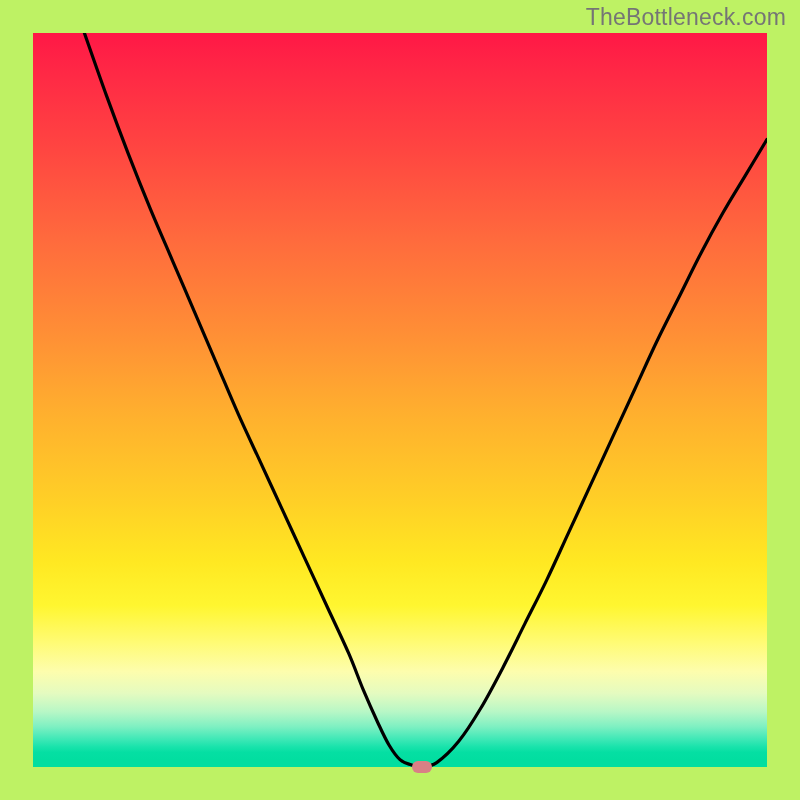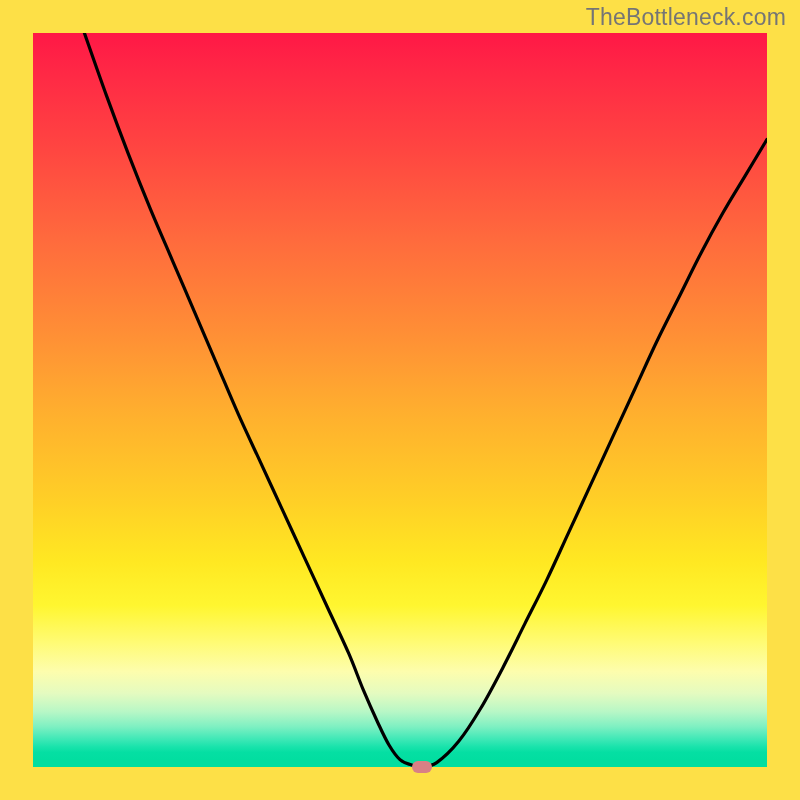--- a/index.html
+++ b/index.html
@@ -8,21 +8,21 @@
     width: 800px;
     height: 800px;
     overflow: hidden;
     background: #000;
     font-family: Arial, Helvetica, sans-serif;
   }
   .frame {
     position: relative;
     width: 800px;
     height: 800px;
-    background: #fde047;
+    background: #bef264;
   }
   .watermark {
     position: absolute;
     top: 4px;
     right: 14px;
     color: #757575;
     font-size: 23px;
     font-weight: 400;
     letter-spacing: 0.2px;
     z-index: 20;

